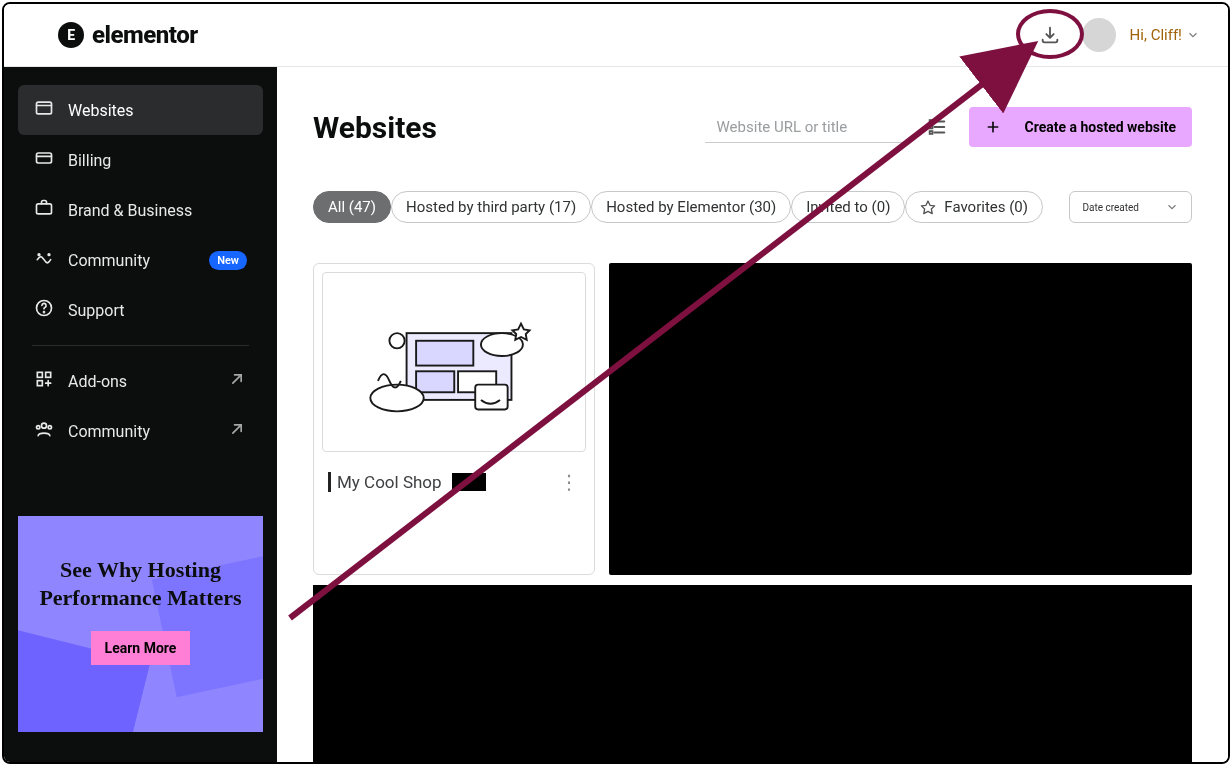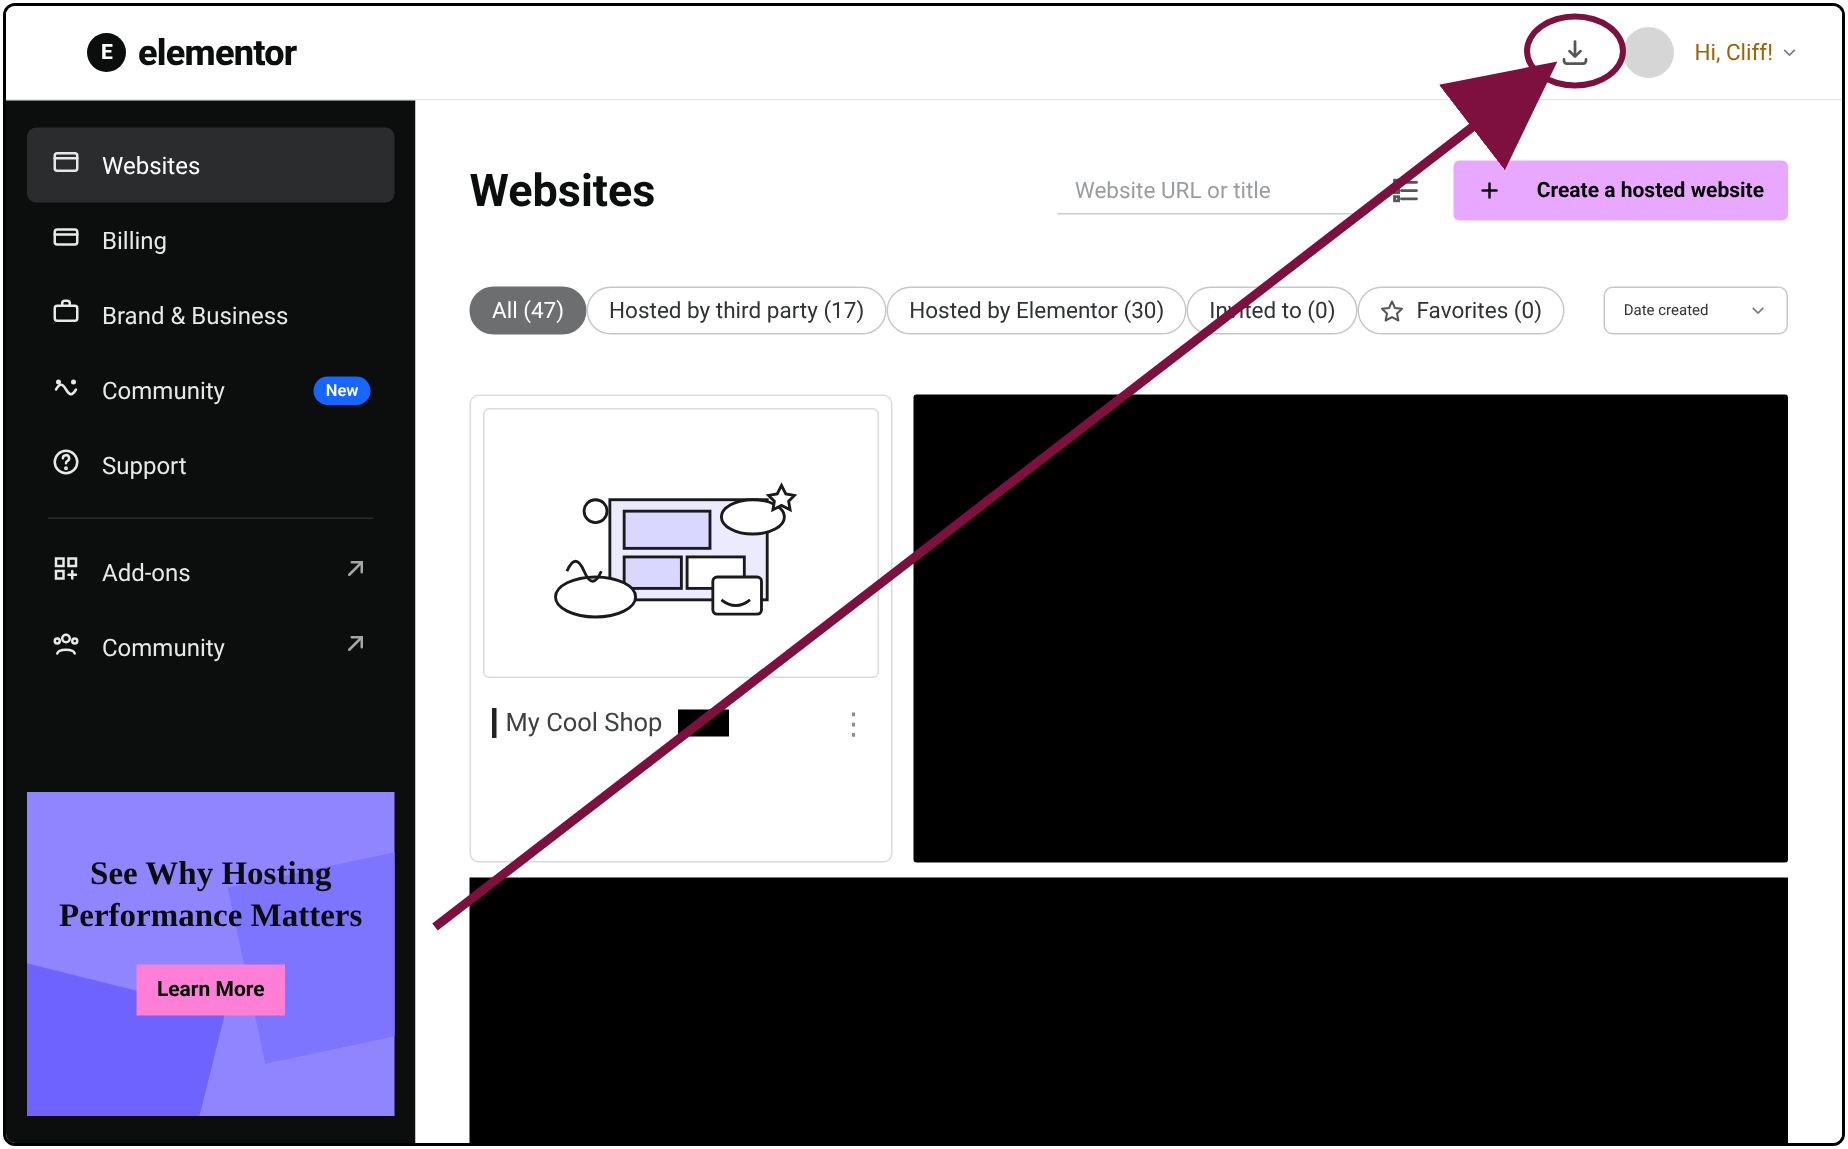--- a/index.html
+++ b/index.html
@@ -22,21 +22,21 @@
   .main{flex:1;background:#fff;overflow:hidden;padding:0 0 0 0}
 
   
   .nav{list-style:none;padding:0 14px}
   .nav li{display:flex;align-items:center;gap:14px;height:50px;padding:0 16px;border-radius:6px;color:#e8e8e8;font-size:16px;cursor:pointer;position:relative}
   .nav li.active{background:#2b2c2d;color:#fff}
   .nav li .badge-new{margin-left:auto;background:#1666ff;color:#fff;font-size:11px;font-weight:600;border-radius:10px;padding:3px 8px}
   .nav li .ext{margin-left:auto;opacity:.7}
   .nav-sep{height:1px;background:#2a2b2c;margin:10px 28px}
   .sidebar .nav li svg{width:20px;height:20px;flex-shrink:0;stroke:#e8e8e8}
-  .promo{margin:auto 14px 18px 14px;background:#8f86ff;color:#0c0d0d;height:216px;position:relative;overflow:hidden;display:flex;flex-direction:column;align-items:center;justify-content:flex-start;padding-top:40px}
+  .promo{margin:auto 14px 30px 14px;background:#8f86ff;color:#0c0d0d;height:216px;position:relative;overflow:hidden;display:flex;flex-direction:column;align-items:center;justify-content:flex-start;padding-top:40px}
   .promo::before{content:"";position:absolute;left:-40px;bottom:-30px;width:160px;height:120px;background:#6f63ff;transform:rotate(14deg)}
   .promo::after{content:"";position:absolute;right:-20px;top:50px;width:120px;height:120px;background:#7d74ff;transform:rotate(-12deg)}
   .promo h3{font-family:Georgia, "Times New Roman", serif;font-weight:700;font-size:22px;line-height:1.25;text-align:center;z-index:1;padding:0 16px}
   .promo .learn{margin-top:20px;background:#ff7fd6;border:none;padding:9px 14px;font-weight:700;font-size:14px;z-index:1;cursor:pointer}
 
   
   .main-inner{padding:40px 36px 0 36px}
   .headrow{display:flex;align-items:center;justify-content:space-between}
   .page-title{font-size:30px;font-weight:700;color:#0c0d0d}
   .headrow-right{display:flex;align-items:center;gap:20px}

